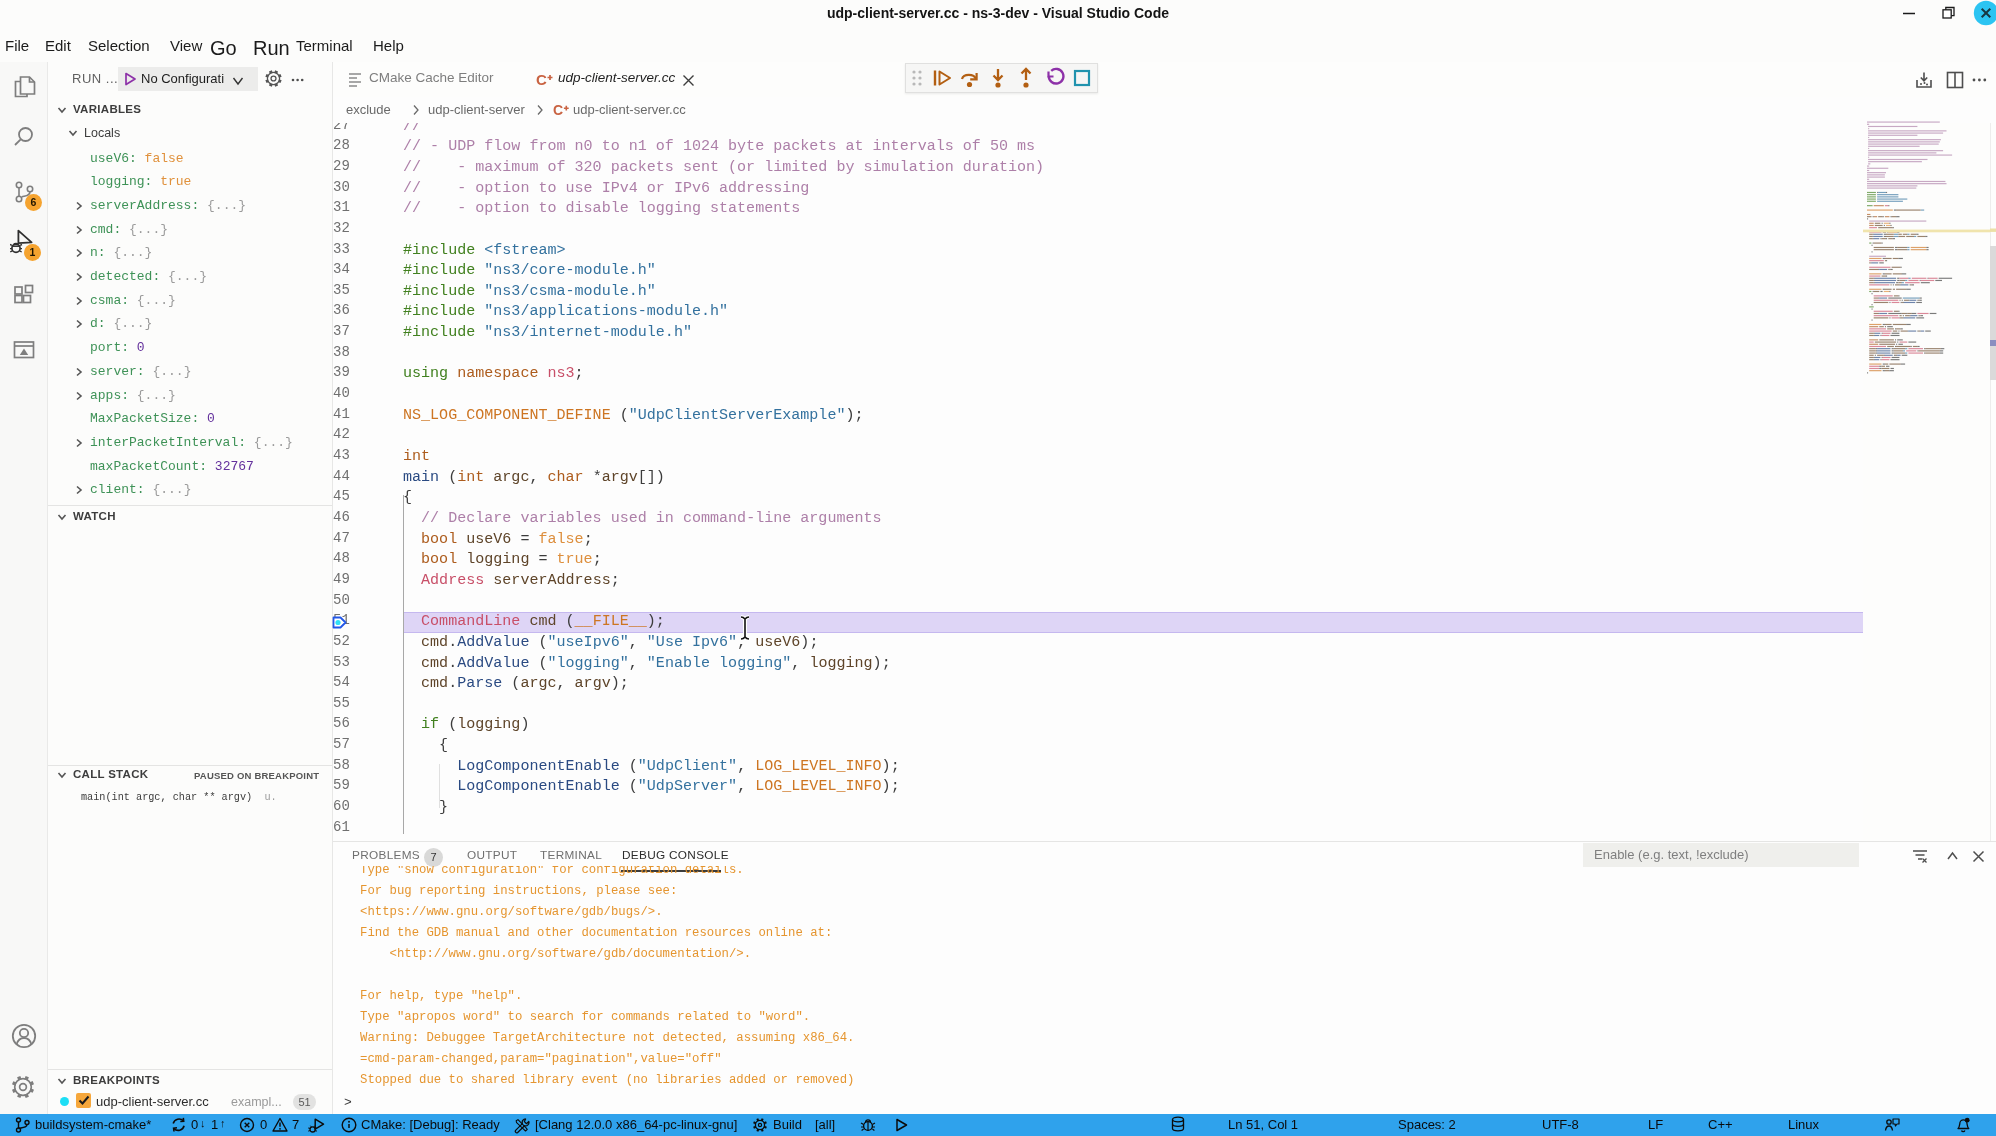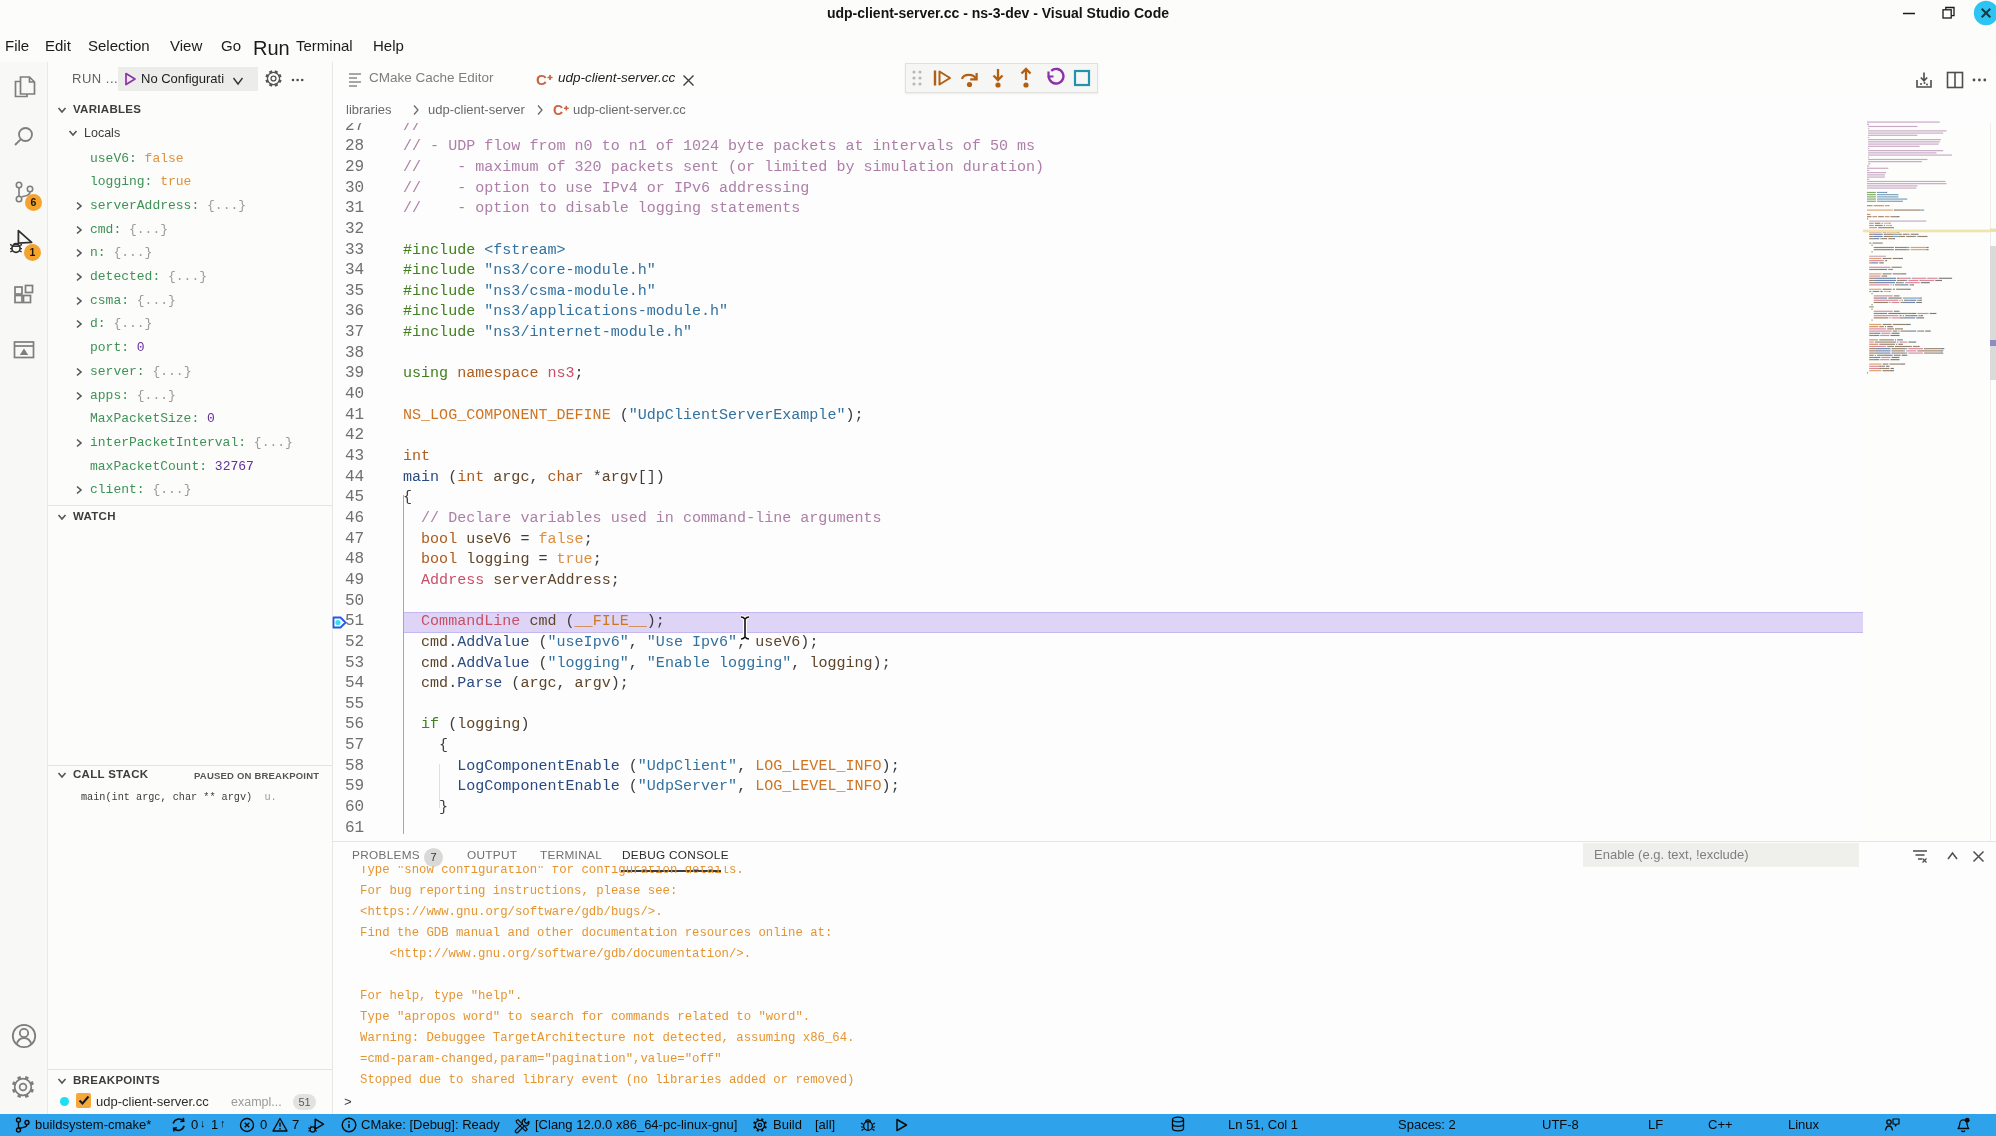--- a/index.html
+++ b/index.html
@@ -5,21 +5,21 @@
   font-family:"Liberation Sans", sans-serif; }
 .abs { position:absolute; }
 #stage { position:relative; width:1996px; height:1136px; }
 .mono { font-family:"Liberation Mono",monospace; }
 .sechdr { position:absolute; font-size:11.5px; font-weight:bold; color:#3d3d3d; letter-spacing:0.3px; }
 .vrow { position:absolute; font-family:"Liberation Mono",monospace; font-size:13px; white-space:pre; color:#3c3c3c; }
 .vname { color:#3e9257; } .vval { color:#e0913c; } .vobj { color:#9b9b9b; } .vnum { color:#63309c; }
 .sep { position:absolute; left:48px; width:284px; height:1px; background:#e4e4e3; }
 .cl { position:absolute; left:0; height:20.65px; font-family:"Liberation Mono",monospace;
       font-size:15.05px; white-space:pre; color:#3c3c3c; }
-.ln { position:absolute; left:0; width:43px; text-align:center; color:#6f6f6f; font-size:16px; }
+.ln { position:absolute; left:0; width:43px; text-align:left; color:#6f6f6f; font-size:14px; }
 .ct { position:absolute; left:70px; }
 .tk-com{color:#ad7fa8}.tk-grn{color:#41801f}.tk-str{color:#33719e}.tk-kwo{color:#ad5c1d}
 .tk-lit{color:#dd8e3c}.tk-mac{color:#cd7522}.tk-typ{color:#c84f68}.tk-fn{color:#2a4a82}
 .tk-id{color:#5e4429}.tk-pun{color:#3c3c3c}
 .ptab { position:absolute; top:8.5px; font-size:11.8px; color:#6f6f6f; letter-spacing:0.3px; }
 .con { position:absolute; left:27px; font-family:"Liberation Mono",monospace; font-size:12.3px;
        color:#e5952f; white-space:pre; }
 .sitem { position:absolute; top:3.5px; white-space:nowrap; font-size:13px; color:#0b0b0b; }
 svg { display:block; }
 </style></head><body>
@@ -36,21 +36,21 @@
     </svg>
 <svg class="abs" style="left:1973px;top:0px" width="26" height="26" viewBox="0 0 26 26" fill="none">
       <circle cx="13" cy="13" r="12.2" fill="#2cc4f2"></circle>
       <path d="M8.7 8.7 L17.3 17.3 M17.3 8.7 L8.7 17.3" stroke="#173741" stroke-width="2"></path>
     </svg>
 <div class="abs" style="left:0;top:28px;width:1996px;height:34px;background:#fcfcfb"></div>
 <div class="abs" style="left:5px;top:37px;font-size:15px;color:#1b1b1b">File</div>
 <div class="abs" style="left:45px;top:37px;font-size:15px;color:#1b1b1b">Edit</div>
 <div class="abs" style="left:88px;top:37px;font-size:15px;color:#1b1b1b">Selection</div>
 <div class="abs" style="left:170px;top:37px;font-size:15px;color:#1b1b1b">View</div>
-<div class="abs" style="left:221px;top:37px;font-size:15px;color:#1b1b1b">Go</div>
+<div class="abs" style="left:210px;top:37px;font-size:20px;color:#1b1b1b">Go</div>
 <div class="abs" style="left:253px;top:37px;font-size:20px;color:#1b1b1b">Run</div>
 <div class="abs" style="left:296px;top:37px;font-size:15px;color:#1b1b1b">Terminal</div>
 <div class="abs" style="left:373px;top:37px;font-size:15px;color:#1b1b1b">Help</div>
 <div class="abs" style="left:0;top:62px;width:48px;height:1052px;background:#f8f8f7;border-right:1px solid #e9e9e8"></div>
 <svg class="abs" style="left:11px;top:74px" width="26" height="26" viewBox="0 0 26 26" fill="none">
       <path d="M9.5 3 h9 l5 5 v12 h-14 z" stroke="#7e7e7e" stroke-width="1.7" fill="none"></path>
       <path d="M18.5 3 v5 h5" stroke="#7e7e7e" stroke-width="1.7" fill="none"></path>
       <path d="M9.5 7.5 h-5 v15 h11.5 v-2.5" stroke="#7e7e7e" stroke-width="1.7" fill="none"></path>
     </svg>
 <svg class="abs" style="left:11px;top:124px" width="26" height="26" viewBox="0 0 26 26" fill="none">
@@ -214,21 +214,21 @@
 <svg class="abs" style="left:1945px;top:70px" width="20" height="20" viewBox="0 0 20 20" fill="none">
       <rect x="2.5" y="2.5" width="15" height="15" stroke="#4e4e4e" stroke-width="1.6"></rect>
       <path d="M10 2.5 v15" stroke="#4e4e4e" stroke-width="1.6"></path>
     </svg>
 <svg class="abs" style="left:1972px;top:78px" width="20" height="5" viewBox="0 0 20 5" fill="none">
       <circle cx="2.0" cy="2" r="1.4" fill="#4e4e4e"></circle>
       <circle cx="7.4" cy="2" r="1.4" fill="#4e4e4e"></circle>
       <circle cx="12.8" cy="2" r="1.4" fill="#4e4e4e"></circle>
     </svg>
 <div class="abs" style="left:333px;top:97px;width:1663px;height:26px;background:#fdfdfd"></div>
-<div class="abs" style="left:346px;top:102px;font-size:13px;color:#6a6a6a">libraries</div>
+<div class="abs" style="left:346px;top:102px;font-size:13px;color:#6a6a6a">exclude</div>
 <svg class="abs" style="left:412px;top:104px" width="8" height="12" viewBox="0 0 8 12" fill="none">
       <path d="M2 1.5 L6 6 L2 10.5" stroke="#6a6a6a" stroke-width="1.3" fill="none"></path>
     </svg>
 <div class="abs" style="left:428px;top:102px;font-size:13px;color:#6a6a6a">udp-client-server</div>
 <svg class="abs" style="left:536px;top:104px" width="8" height="12" viewBox="0 0 8 12" fill="none">
       <path d="M2 1.5 L6 6 L2 10.5" stroke="#6a6a6a" stroke-width="1.3" fill="none"></path>
     </svg>
 <svg class="abs" style="left:553px;top:103px" width="17" height="15" viewBox="0 0 17 15" fill="none">
       <text x="0" y="12" font-family="Liberation Sans" font-weight="bold" font-size="14" fill="#c96342">C</text>
       <path d="M10.9 5.2 h4.8 M13.3 2.8 v4.8" stroke="#c96342" stroke-width="1.6"></path>

